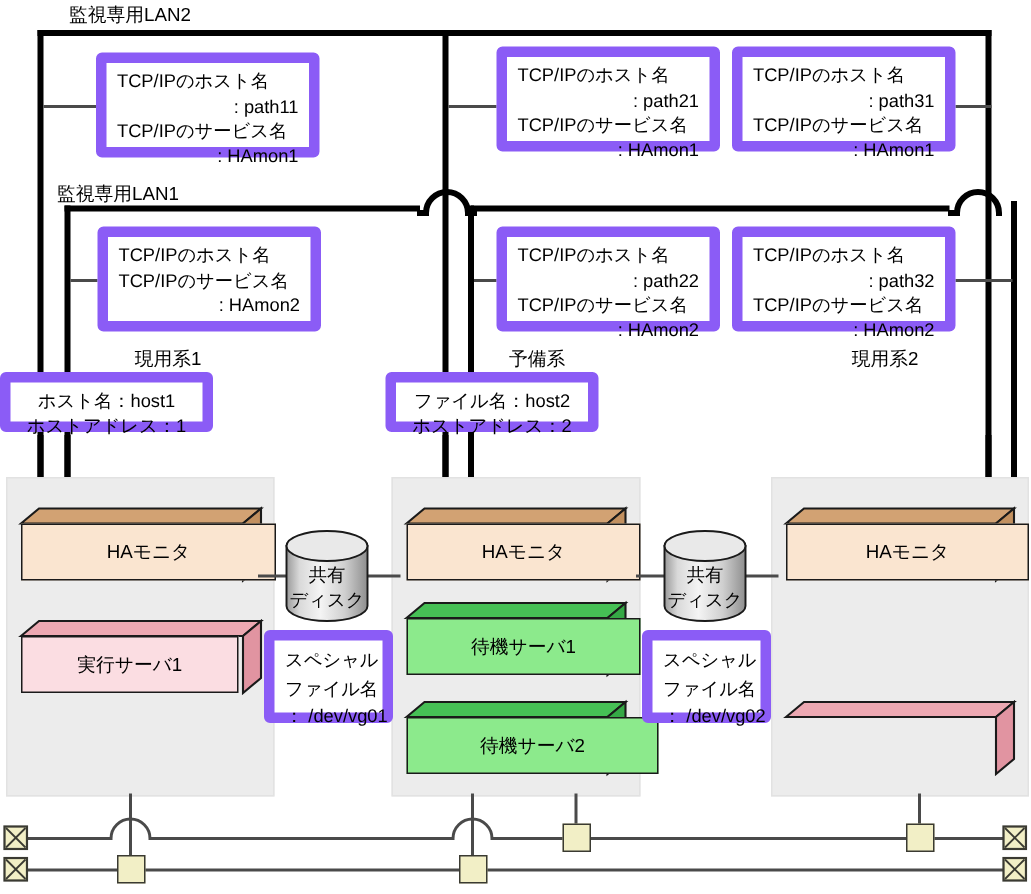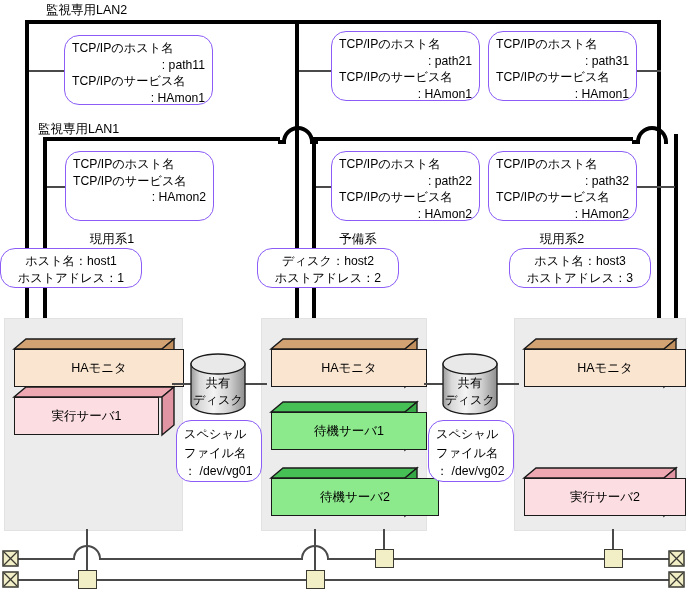--- a/index.html
+++ b/index.html
@@ -19,22 +19,22 @@
   .lanlabel{
     font-size:12.5px;color:#000;letter-spacing:0px;white-space:nowrap;
   }
   .sys-label{
     font-size:12.5px;color:#000;white-space:nowrap;text-align:center;
   }
 
   
   .rbox{
     box-sizing:border-box;
-    border:1px solid #8b5cf6;
-    border-radius:15px;
+    border:7px solid #8b5cf6;
+    border-radius:4px;
     background:#ffffff;
     font-size:12.2px;
     line-height:16.5px;
     color:#000;
     padding:4px 7px 4px 7px;
     white-space:nowrap;
   }
   .rbox .l-left{text-align:left;}
   .rbox .l-right{text-align:right;}
   .rbox.center{text-align:center;}
@@ -157,48 +157,44 @@
 
   <div class="abs rbox" style="left:488px;top:151px;width:149px;height:70px;">
     <div class="l-left">TCP/IPのホスト名</div>
     <div class="l-right">: path32</div>
     <div class="l-left">TCP/IPのサービス名</div>
     <div class="l-right">: HAmon2</div>
   </div>
 
   <div class="abs sys-label" style="left:62px;top:231px;width:100px;">現用系1</div>
   <div class="abs sys-label" style="left:318px;top:231px;width:80px;">予備系</div>
-  <div class="abs sys-label" style="left:512px;top:231px;width:100px;">現用系2</div>
+  <div class="abs sys-label" style="left:540px;top:231px;width:100px;">現用系2</div>
 
   <div class="abs rbox center" style="left:0px;top:248px;width:142px;height:40px;">
     <div>ホスト名：host1</div>
     <div>ホストアドレス：1</div>
   </div>
   <div class="abs rbox center" style="left:257px;top:248px;width:142px;height:40px;">
-    <div>ディスク：host2</div>
+    <div>ファイル名：host2</div>
     <div>ホストアドレス：2</div>
-  </div>
-  <div class="abs rbox center" style="left:509px;top:248px;width:142px;height:40px;">
-    <div>ホスト名：host3</div>
-    <div>ホストアドレス：3</div>
   </div>
 
   <div class="abs chassis" style="left:4px;top:318px;width:177px;height:211px;"></div>
   <div class="abs chassis" style="left:261px;top:318px;width:164px;height:211px;"></div>
   <div class="abs chassis" style="left:514px;top:318px;width:170px;height:211px;"></div>
 
   <div class="slab" style="left:14px;top:339px;width:160px;height:48px;">
     <svg width="160" height="48" viewBox="0 0 160 48">
       <polygon points="0,10 12,0 160,0 148,10" fill="#d2a273" stroke="#1a1a1a" stroke-width="1.4"></polygon>
       <polygon points="148,10 160,0 160,38 148,48" fill="#c2905f" stroke="#1a1a1a" stroke-width="1.4"></polygon>
     </svg>
     <div class="face" style="background:#fae5d0;">HAモニタ</div>
   </div>
 
-  <div class="slab" style="left:14px;top:387px;width:135px;height:48px;">
+  <div class="slab" style="left:14px;top:414px;width:135px;height:48px;">
     <svg width="160" height="48" viewBox="0 0 160 48">
       <polygon points="0,10 12,0 160,0 148,10" fill="#eda8b2" stroke="#1a1a1a" stroke-width="1.4"></polygon>
       <polygon points="148,10 160,0 160,38 148,48" fill="#e194a1" stroke="#1a1a1a" stroke-width="1.4"></polygon>
     </svg>
     <div class="face" style="background:#fbdde2;">実行サーバ1</div>
   </div>
 
   <div class="slab" style="left:271px;top:339px;width:146px;height:48px;">
     <svg width="146" height="48" viewBox="0 0 146 48">
       <polygon points="0,10 12,0 146,0 134,10" fill="#d2a273" stroke="#1a1a1a" stroke-width="1.4"></polygon>
@@ -229,21 +225,20 @@
       <polygon points="140,10 152,0 152,38 140,48" fill="#c2905f" stroke="#1a1a1a" stroke-width="1.4"></polygon>
     </svg>
     <div class="face" style="background:#fae5d0;">HAモニタ</div>
   </div>
 
   <div class="slab" style="left:524px;top:468px;width:152px;height:48px;">
     <svg width="152" height="48" viewBox="0 0 152 48">
       <polygon points="0,10 12,0 152,0 140,10" fill="#eda8b2" stroke="#1a1a1a" stroke-width="1.4"></polygon>
       <polygon points="140,10 152,0 152,38 140,48" fill="#e194a1" stroke="#1a1a1a" stroke-width="1.4"></polygon>
     </svg>
-    <div class="face" style="background:#fbdde2;">実行サーバ2</div>
   </div>
 
   <div class="abs lead" style="left:172px;top:383px;width:24px;height:1.6px;"></div>
   <div class="abs lead" style="left:243px;top:383px;width:24px;height:1.6px;"></div>
   <div class="abs lead" style="left:424px;top:383px;width:24px;height:1.6px;"></div>
   <div class="abs lead" style="left:495px;top:383px;width:24px;height:1.6px;"></div>
 
   <div class="cyl" style="left:190px;top:353px;width:56px;height:62px;">
     <svg width="56" height="62" viewBox="0 0 56 62">
       <defs>

